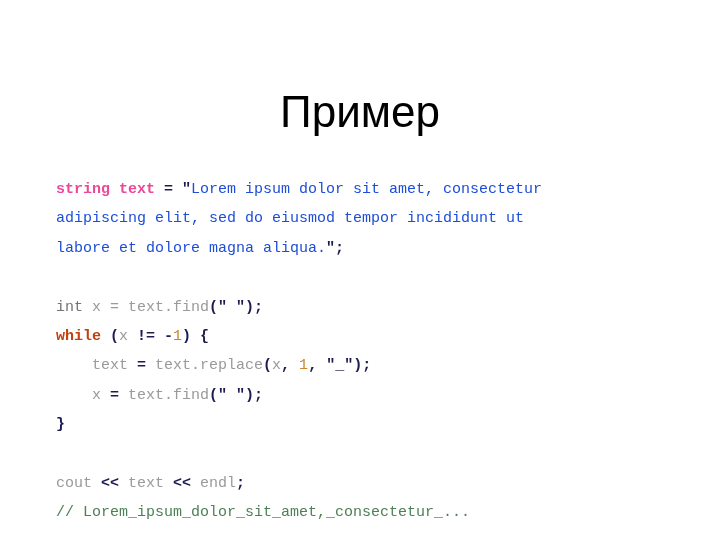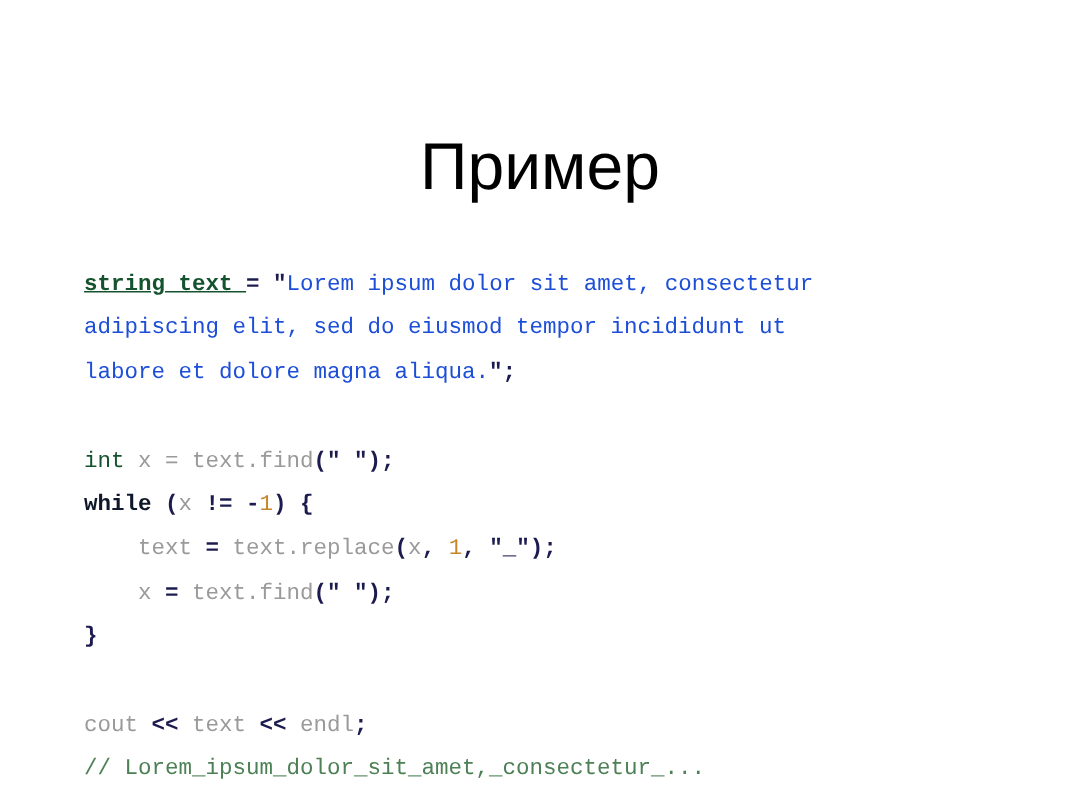--- a/index.html
+++ b/index.html
@@ -47,25 +47,25 @@
   }
   .code-line {
     white-space: pre;
     min-height: 29.4px;
   }
   .code-line.blank {
     height: 29.4px;
   }
   
   .tk-punct   { color: #1b1b4f; font-weight: bold; }
-  .tk-decl    { color: #14532d; font-weight: bold; text-decoration: underline; }
+  .tk-decl    { color: #ec4899; font-weight: bold; }
   .tk-plain   { color: #9a9a9a; font-weight: normal; text-align: right; }
   .tk-str     { color: #1d4ed8; font-weight: normal; }
-  .tk-type    { color: #14532d; font-weight: normal; }
-  .tk-kw      { color: #0f172a; font-weight: bold; }
+  .tk-type    { color: #737373; font-weight: normal; }
+  .tk-kw      { color: #c2410c; font-weight: bold; }
   .tk-num     { color: #c8862c; font-weight: normal; }
   .tk-comment { color: #4d8055; font-weight: normal; }
 </style>
 </head>
 <body>
 
 <div class="slide">
 
   <div class="slide-title">Пример</div>
 

